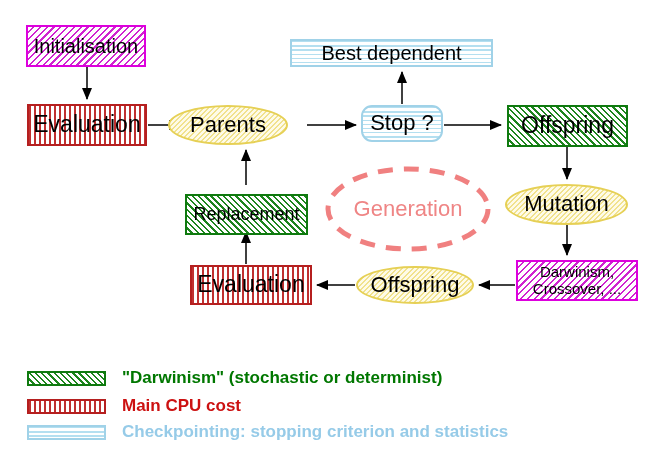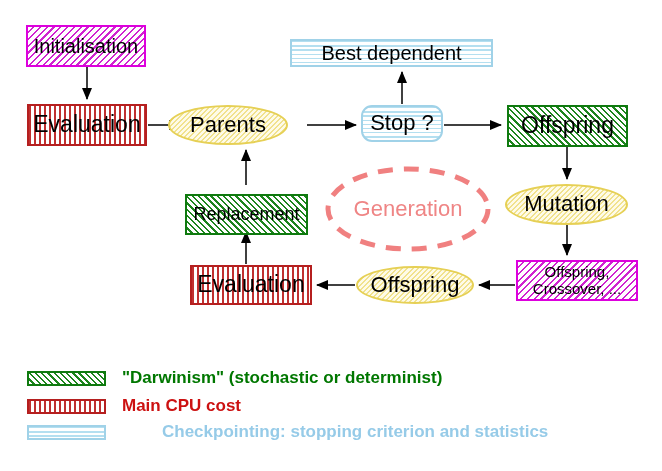--- a/index.html
+++ b/index.html
@@ -109,21 +109,21 @@
 
   <div class="node hatch-green" style="left:507px;top:105px;width:121px;height:42px;font-size:23px;">
     <span>Offspring</span>
   </div>
 
   <div class="node ellipse-yellow" style="left:505px;top:184px;width:123px;height:41px;font-size:22px;">
     <span>Mutation</span>
   </div>
 
   <div class="node hatch-magenta" style="left:516px;top:260px;width:122px;height:41px;font-size:15px;flex-direction:column;">
-    <span>Offspring,</span>
+    <span>Darwinism,</span>
     <span>Crossover, ...</span>
   </div>
 
   <div class="node ellipse-yellow" style="left:356px;top:266px;width:118px;height:38px;font-size:22px;">
     <span>Offspring</span>
   </div>
 
   <div class="node stripe-red" style="left:190px;top:265px;width:122px;height:40px;font-size:23px;">
     <span>Evaluation</span>
   </div>
@@ -140,18 +140,18 @@
   <div class="legend-row" style="top:370px;">
     <div class="swatch hatch-green"></div>
     <div class="legend-text lt-green">"Darwinism" (stochastic or determinist)</div>
   </div>
 
   <div class="legend-row" style="top:398px;">
     <div class="swatch stripe-red"></div>
     <div class="legend-text lt-red">Main CPU cost</div>
   </div>
 
-  <div class="legend-row" style="top:424px;gap:40px;">
+  <div class="legend-row" style="top:424px;">
     <div class="swatch stripe-cyan"></div>
     <div class="legend-text lt-cyan">Checkpointing: stopping criterion and statistics</div>
   </div>
 
 </div>
 
 </body></html>

